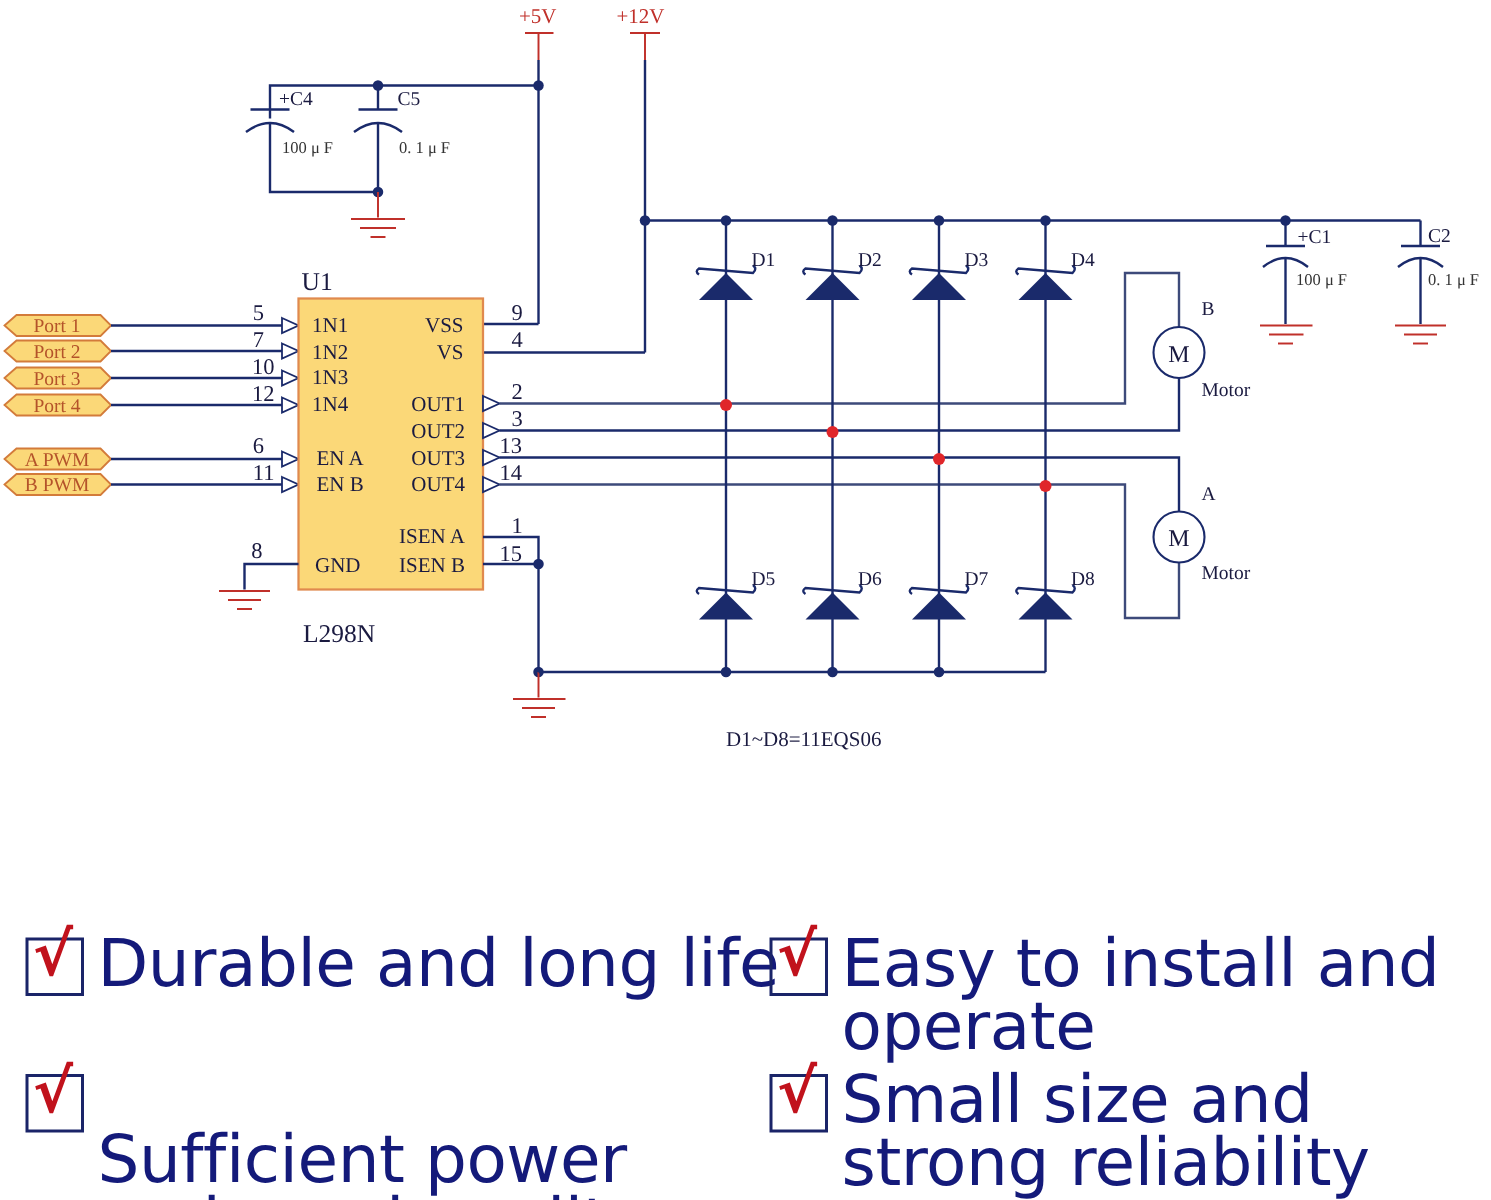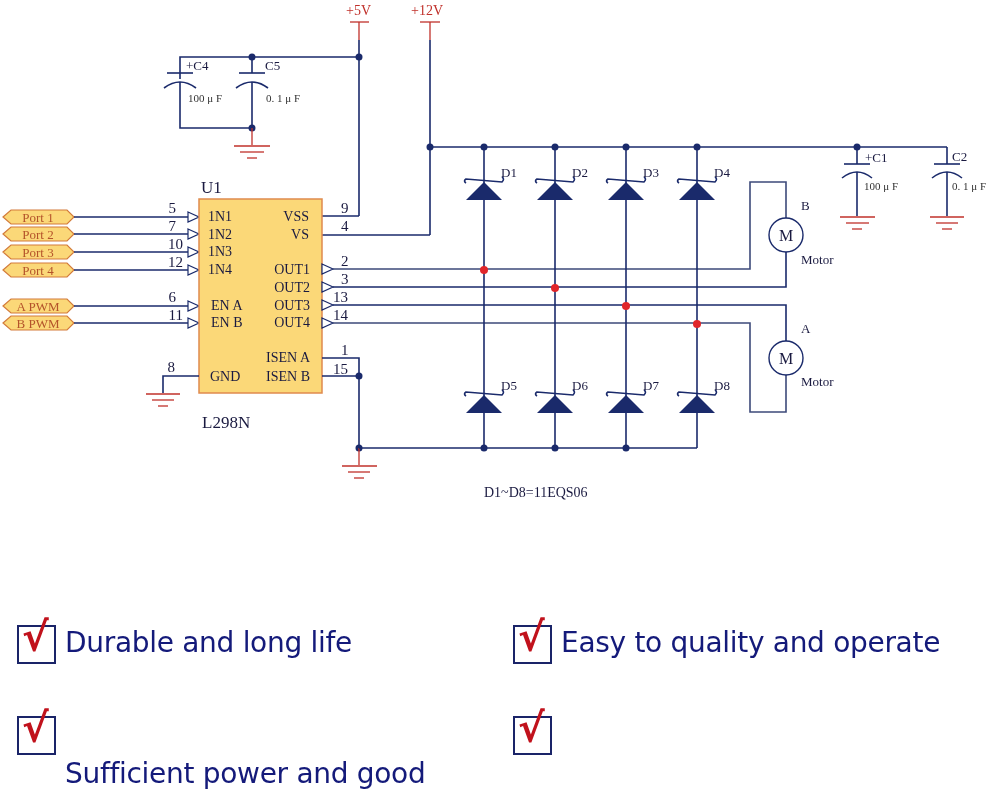--- a/index.html
+++ b/index.html
@@ -26,21 +26,21 @@
   .check-box {
     width: 39px; height: 39px; border: 2px solid #1a2468; box-sizing: border-box;
     position: relative; margin-right: 9px; margin-top: 3px; flex: 0 0 auto;
   }
   .check-mark {
     position: absolute; left: 3px; top: -10px;
     font-family: "DejaVu Sans", sans-serif; font-size: 40px; line-height: 1;
     color: #c1121c; font-weight: bold;
   }
   .feature-text {
-    font-family: "DejaVu Sans", sans-serif; font-size: 28px; color: #141a7a;
+    font-family: "DejaVu Sans", sans-serif; font-size: 44px; color: #141a7a;
     line-height: 42px; font-weight: normal; letter-spacing: -0.3px;
   }
 </style>
 </head>
 <body>
 
 <svg id="schematic" width="994" height="560" viewBox="0 0 994 560" xmlns="http://www.w3.org/2000/svg">
 
   <g>
     <text class="lbl-red" x="346" y="15" font-size="14">+5V</text>
@@ -302,26 +302,27 @@
   <div class="feature" style="left:17px; top:22px;">
     <div class="check-box">
       <span class="check-mark">√</span>
     </div>
     <div class="feature-text">Durable and long life</div>
   </div>
   <div class="feature" style="left:513px; top:22px;">
     <div class="check-box">
       <span class="check-mark">√</span>
     </div>
-    <div class="feature-text">Easy to quality and operate</div>
+    <div class="feature-text">Easy to install and operate</div>
   </div>
   <div class="feature" style="left:17px; top:113px;">
     <div class="check-box">
       <span class="check-mark">√</span>
     </div>
     <div class="feature-text" style="width:440px;margin-top:40px;">Sufficient power and good quality</div>
   </div>
   <div class="feature" style="left:513px; top:113px;">
     <div class="check-box">
       <span class="check-mark">√</span>
     </div>
+    <div class="feature-text" style="width:380px;">Small size and strong reliability</div>
   </div>
 </div>
 
 </body></html>

